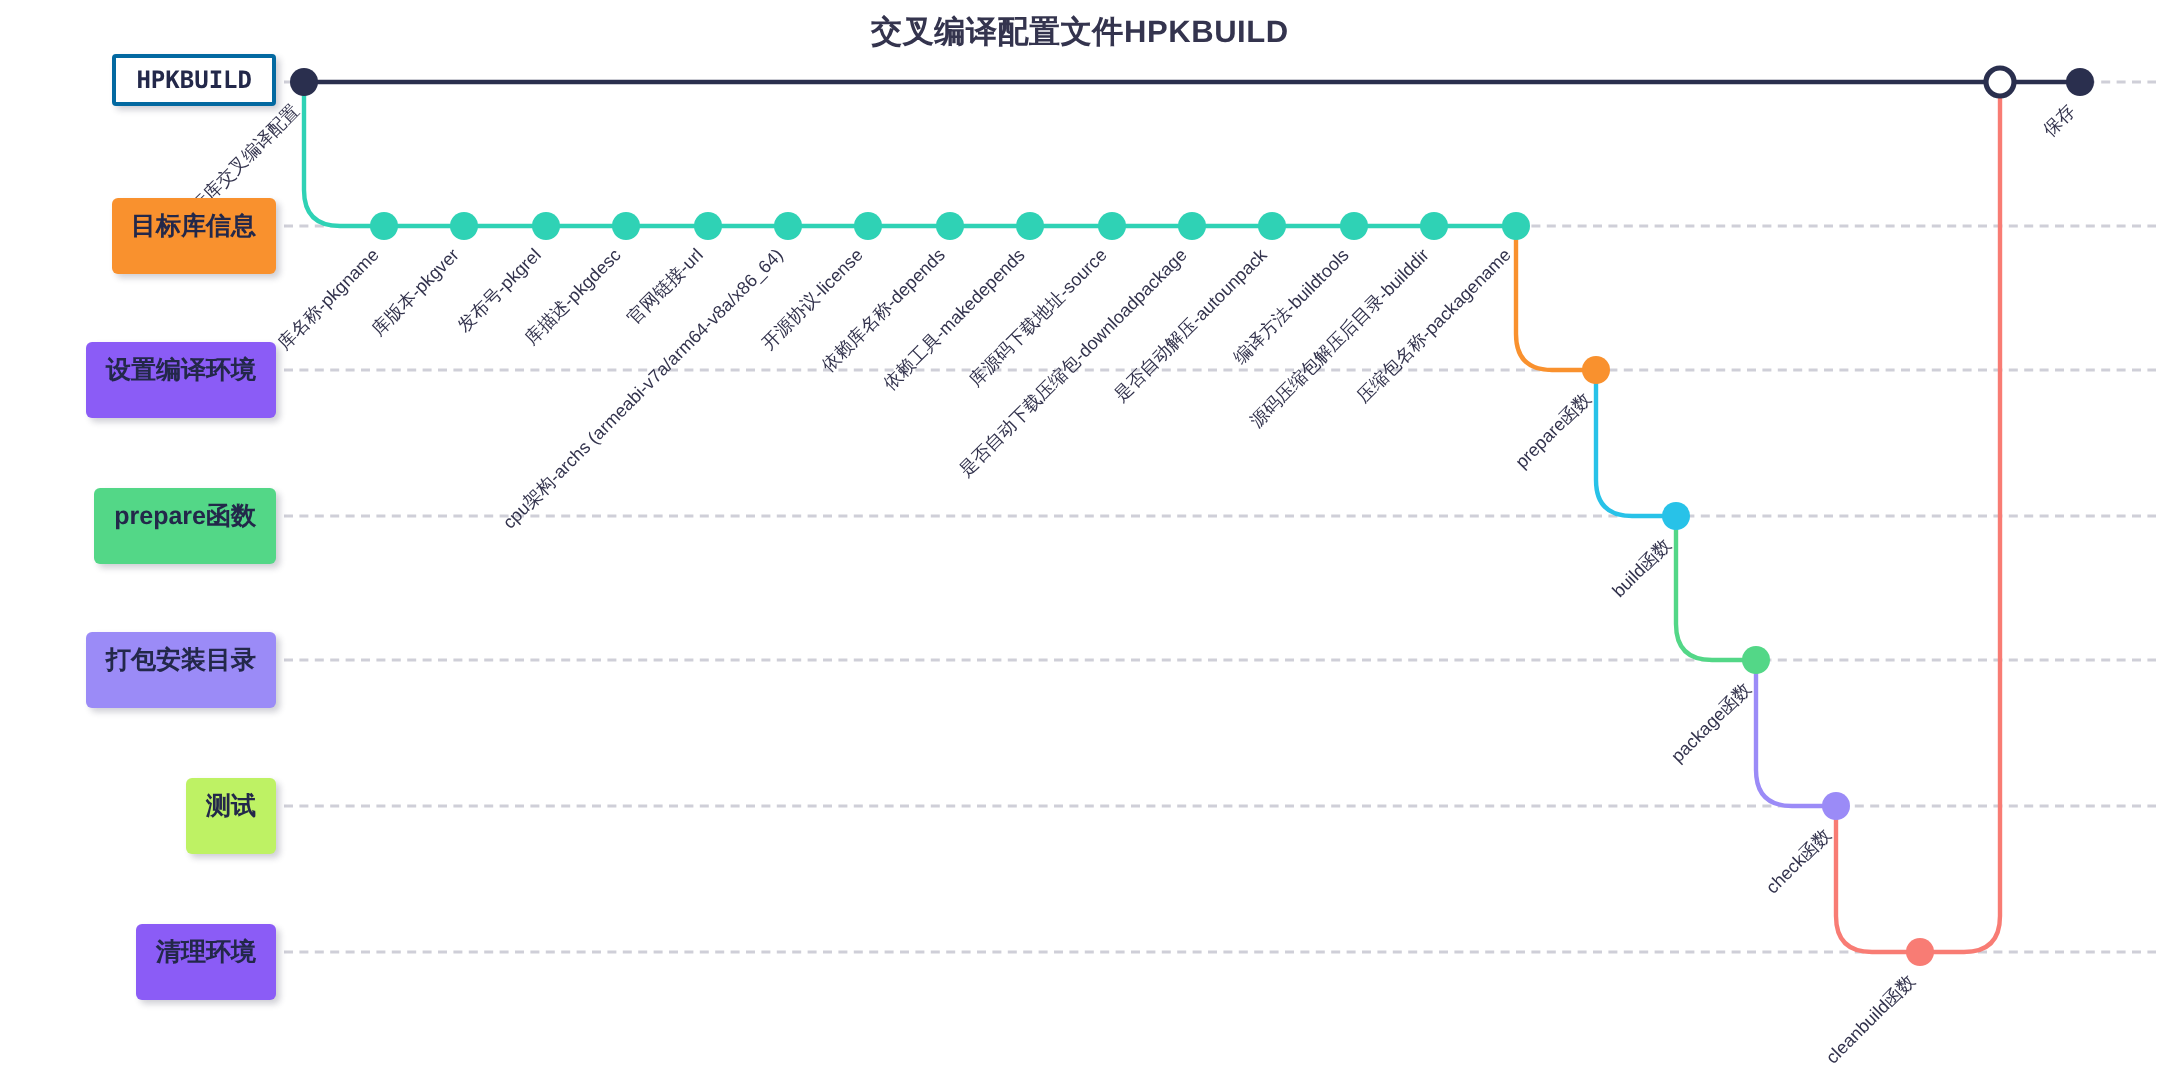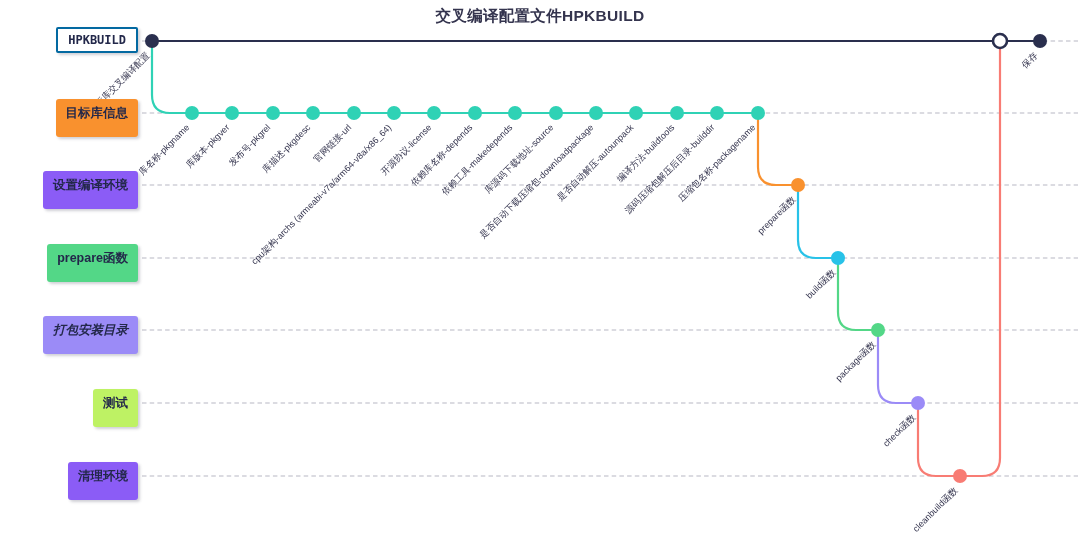--- a/index.html
+++ b/index.html
@@ -80,17 +80,17 @@
       <text transform="translate(958,491) rotate(-45)" text-anchor="end" font-size="9" fill="#33334d" class="commit-label">cleanbuild函数</text>
       <circle cx="1000" cy="41" r="7" fill="#ffffff" stroke="#2a2f4e" stroke-width="2.6"></circle>
       <circle cx="1040" cy="41" r="7" fill="#2a2f4e"></circle>
       <text transform="translate(1038,56) rotate(-45)" text-anchor="end" font-size="9" fill="#33334d" class="commit-label">保存</text>
     </svg>
   <div id="row-labels">
       <div class="row-box main-box" style="top: 27px;">HPKBUILD</div>
       <div class="row-box" style="top: 99px; background: rgb(249, 145, 46);">目标库信息</div>
       <div class="row-box" style="top: 171px; background: #8b5cf6;">设置编译环境</div>
       <div class="row-box" style="top: 244px; background: rgb(83, 215, 135);">prepare函数</div>
-      <div class="row-box" style="top: 316px; background: rgb(155, 139, 247); font-style: italic;">打包安装目录</div>
+      <div class="row-box" style="top: 316px; background: rgb(155, 139, 247);">打包安装目录</div>
       <div class="row-box" style="top: 389px; background: #bef264;">测试</div>
       <div class="row-box" style="top: 462px; background: #8b5cf6;">清理环境</div>
     </div>
 </div>
 
 </body></html>

